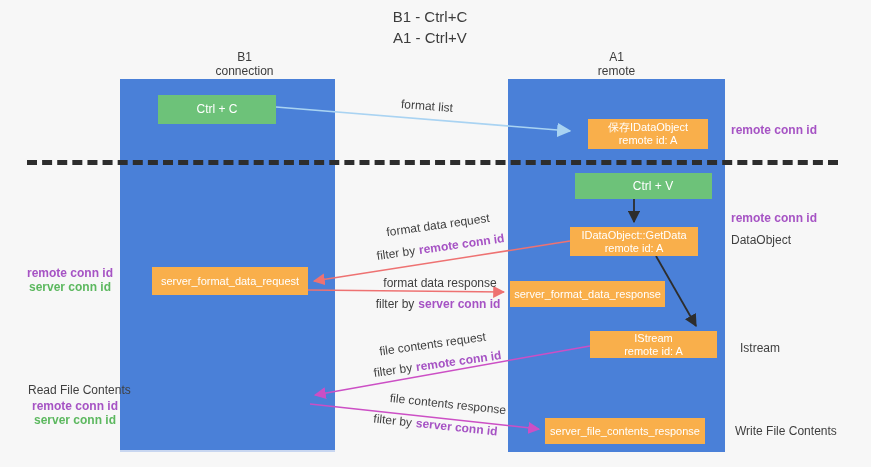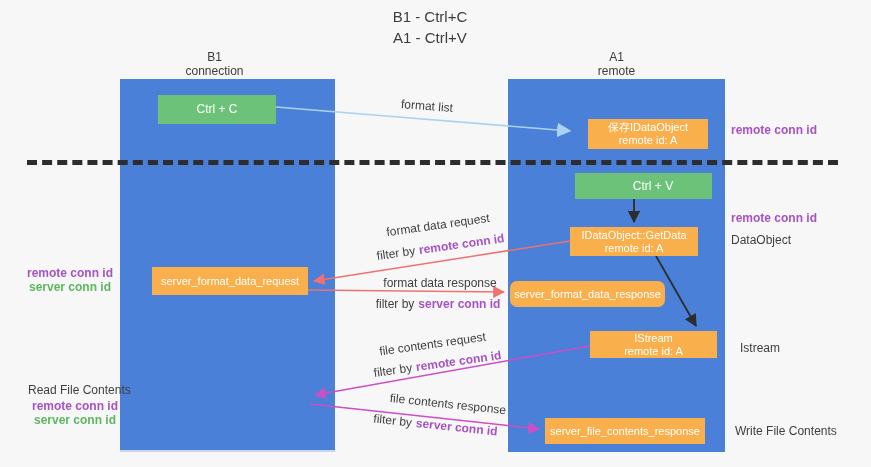--- a/index.html
+++ b/index.html
@@ -32,21 +32,21 @@
 </head>
 <body>
 
 <div id="stage">
 
   <div class="abs title">
     <div>B1 - Ctrl+C</div>
     <div>A1 - Ctrl+V</div>
   </div>
 
-  <div class="abs lane-header" style="left:107px;top:50px;width:215px;">
+  <div class="abs lane-header" style="left:137px;top:50px;width:215px;">
     <div>B1</div>
     <div>connection</div>
   </div>
   <div class="abs lane-header" style="left:508px;top:50px;width:217px;">
     <div>A1</div>
     <div>remote</div>
   </div>
 
   <div id="lane-left" class="abs lane"></div>
   <div id="lane-right" class="abs lane"></div>
@@ -92,21 +92,21 @@
 
   <div class="abs box orange" style="left:570px;top:227px;width:128px;height:29px;">
     <div>IDataObject::GetData</div>
     <div>remote id: A</div>
   </div>
 
   <div class="abs box orange" style="left:152px;top:267px;width:156px;height:28px;">
     <div>server_format_data_request</div>
   </div>
 
-  <div class="abs box orange" style="left:510px;top:281px;width:155px;height:26px;border-radius:7px;">
+  <div class="abs box orange" style="left:510px;top:281px;width:155px;height:26px;">
     <div>server_format_data_response</div>
   </div>
 
   <div class="abs box orange" style="left:590px;top:331px;width:127px;height:27px;">
     <div>IStream</div>
     <div>remote id: A</div>
   </div>
 
 
   <div class="abs box orange" style="left:545px;top:418px;width:160px;height:26px;text-align:right;">

